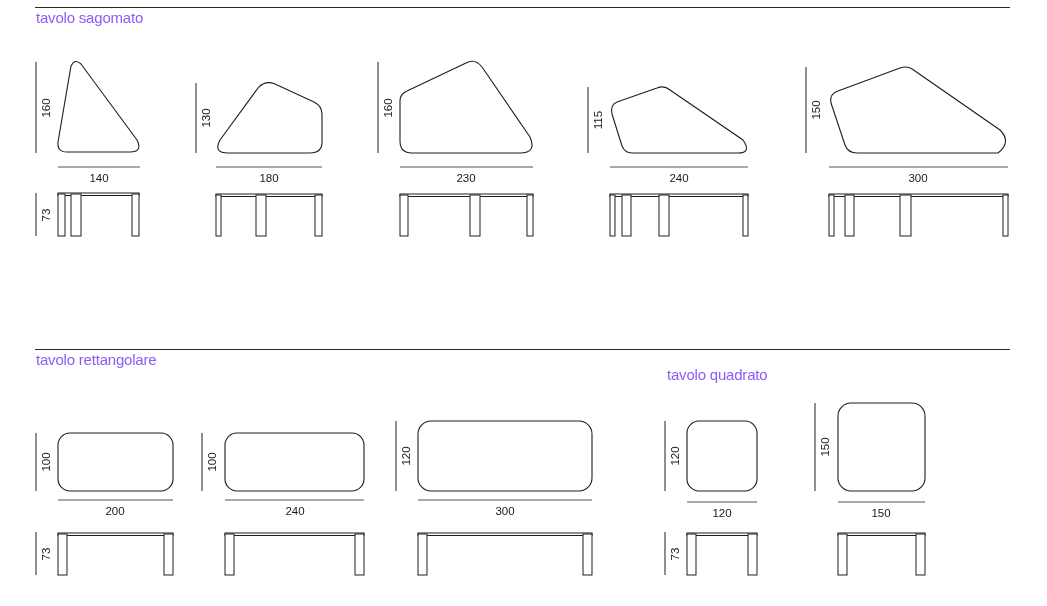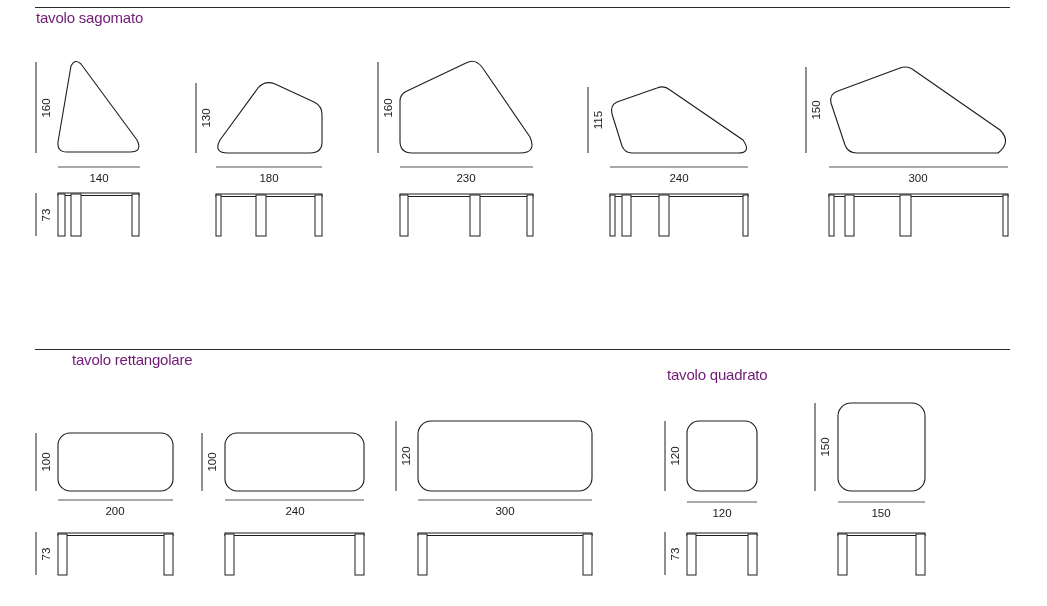--- a/index.html
+++ b/index.html
@@ -1,35 +1,35 @@
 <!DOCTYPE html>
 <html><head>
 <meta charset="utf-8">
 <style>
   html, body { margin: 0; padding: 0; background: #ffffff; }
   body { width: 1047px; height: 606px; position: relative; overflow: hidden;
          font-family: "Liberation Sans", "DejaVu Sans", sans-serif; color: #1a1a1a; }
   .rule { position: absolute; height: 1px; background: #2a2a2a; }
-  .section-title { position: absolute; font-size: 15px; letter-spacing: -0.2px; color: #701a75; white-space: nowrap; }
+  .section-title { position: absolute; font-size: 15px; letter-spacing: -0.2px; color: #8b5cf6; white-space: nowrap; }
   svg#drawing { position: absolute; left: 0; top: 0; }
   .dimtxt { font-family: "Liberation Sans", "DejaVu Sans", sans-serif; font-size: 11.5px; fill: #1a1a1a; }
   .outline { fill: #ffffff; stroke: #1e1e1e; stroke-width: 1.1; }
   .dimline { stroke: #555555; stroke-width: 1.2; }
   .vline { stroke: #1e1e1e; stroke-width: 1; }
   .leg { fill: #ffffff; stroke: #1e1e1e; stroke-width: 1; }
   .top { fill: #ffffff; stroke: #1e1e1e; stroke-width: 1; }
 </style>
 </head>
 <body>
 
 <div class="rule" style="left:35px; top:7px; width:975px;"></div>
 <div class="section-title" style="left:36px; top:9px;">tavolo sagomato</div>
 
 <div class="rule" style="left:35px; top:349px; width:975px;"></div>
-<div class="section-title" style="left:36px; top:351px;margin-left:36px;">tavolo rettangolare</div>
+<div class="section-title" style="left:36px; top:351px;">tavolo rettangolare</div>
 <div class="section-title" style="left:667px; top:366px;">tavolo quadrato</div>
 
 <svg id="drawing" width="1047" height="606" viewBox="0 0 1047 606" xmlns="http://www.w3.org/2000/svg">
 
   <g>
     <line class="vline" x1="36" y1="62" x2="36" y2="153"></line>
     <text class="dimtxt" transform="translate(50,108) rotate(-90)" text-anchor="middle">160</text>
     <path class="outline" d="M71,66 Q75,58 81,64 L137,140 Q143,152 130,152 L67,152 Q57,152 58,142 Z"></path>
     <line class="dimline" x1="58" y1="167" x2="140" y2="167"></line>
     <text class="dimtxt" x="99" y="182" text-anchor="middle">140</text>

